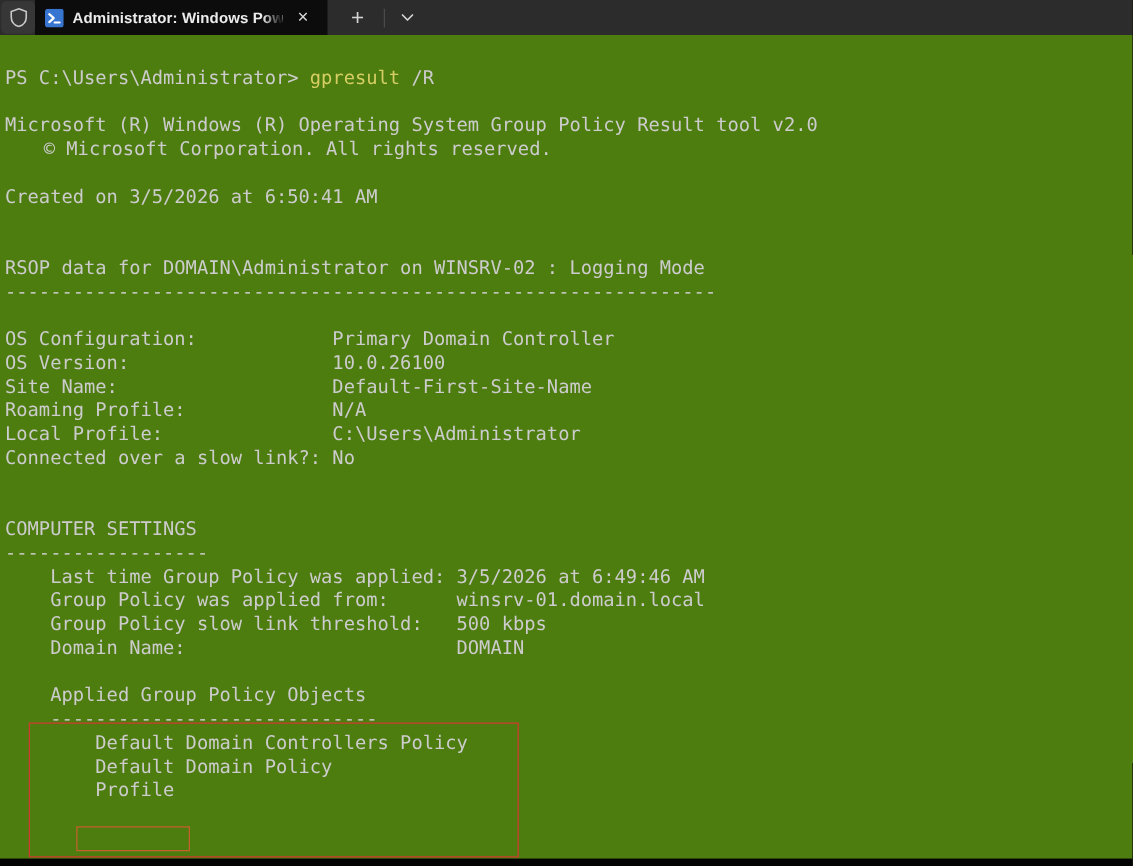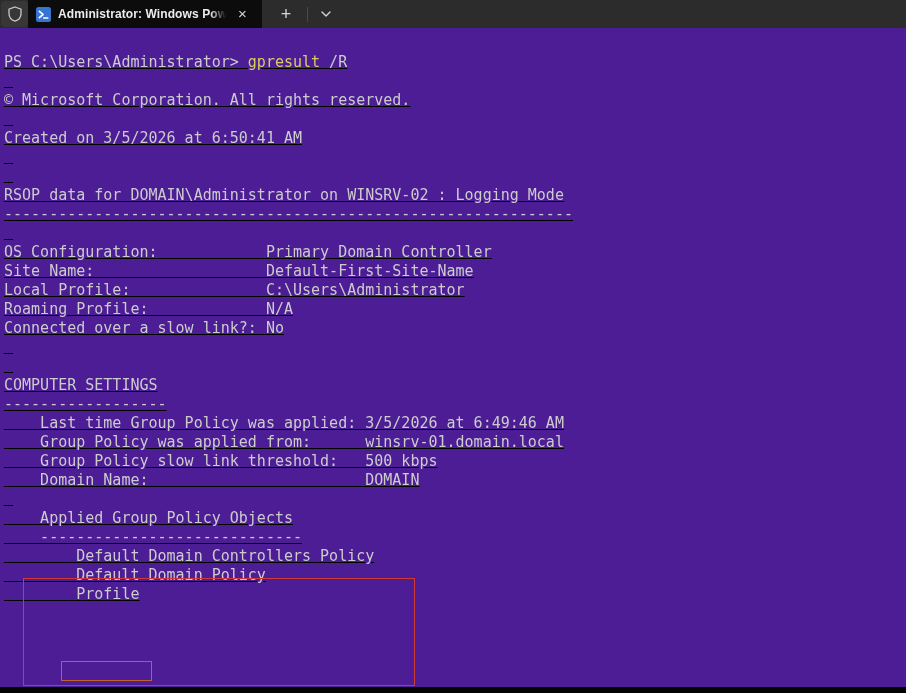--- a/index.html
+++ b/index.html
@@ -71,35 +71,37 @@
     <div class="tab-divider"></div>
 
     <div class="dropdown-btn">
       <svg width="10" height="6" viewBox="0 0 10 6">
         <path d="M1 1 L5 5 L9 1" fill="none" stroke="#d4d4d4" stroke-width="1.4" stroke-linecap="round" stroke-linejoin="round"></path>
       </svg>
     </div>
 
   </div>
 
-  <div class="terminal" style="background: #4c1d95; text-decoration: underline;">
+  <div class="terminal" style="background: #4d7c0f;">
       <div class="term-line"><span style="color: rgb(204, 204, 204);">PS C:\Users\Administrator&gt; </span><span style="color: rgb(214, 206, 100);">gpresult</span><span style="color: rgb(204, 204, 204);"> /R</span></div>
       <div class="term-line">&nbsp;</div>
-      <div class="term-line"><span style="color: rgb(204, 204, 204);">© Microsoft Corporation. All rights reserved.</span></div>
+      <div class="term-line"><span style="color: rgb(204, 204, 204);">Microsoft (R) Windows (R) Operating System Group Policy Result tool v2.0</span></div>
+      <div class="term-line"><span style="color: rgb(204, 204, 204); margin-left: 31px;">© Microsoft Corporation. All rights reserved.</span></div>
       <div class="term-line">&nbsp;</div>
       <div class="term-line"><span style="color: rgb(204, 204, 204);">Created on 3/5/2026 at 6:50:41 AM</span></div>
       <div class="term-line">&nbsp;</div>
       <div class="term-line">&nbsp;</div>
       <div class="term-line"><span style="color: rgb(204, 204, 204);">RSOP data for DOMAIN\Administrator on WINSRV-02 : Logging Mode</span></div>
       <div class="term-line"><span style="color: rgb(204, 204, 204);">---------------------------------------------------------------</span></div>
       <div class="term-line">&nbsp;</div>
       <div class="term-line"><span style="color: rgb(204, 204, 204);">OS Configuration:            Primary Domain Controller</span></div>
+      <div class="term-line"><span style="color: rgb(204, 204, 204);">OS Version:                  10.0.26100</span></div>
       <div class="term-line"><span style="color: rgb(204, 204, 204);">Site Name:                   Default-First-Site-Name</span></div>
+      <div class="term-line"><span style="color: rgb(204, 204, 204);">Roaming Profile:             N/A</span></div>
       <div class="term-line"><span style="color: rgb(204, 204, 204);">Local Profile:               C:\Users\Administrator</span></div>
-      <div class="term-line"><span style="color: rgb(204, 204, 204);">Roaming Profile:             N/A</span></div>
       <div class="term-line"><span style="color: rgb(204, 204, 204);">Connected over a slow link?: No</span></div>
       <div class="term-line">&nbsp;</div>
       <div class="term-line">&nbsp;</div>
       <div class="term-line"><span style="color: rgb(204, 204, 204);">COMPUTER SETTINGS</span></div>
       <div class="term-line"><span style="color: rgb(204, 204, 204);">------------------</span></div>
       <div class="term-line"><span style="color: rgb(204, 204, 204);">    Last time Group Policy was applied: 3/5/2026 at 6:49:46 AM</span></div>
       <div class="term-line"><span style="color: rgb(204, 204, 204);">    Group Policy was applied from:      winsrv-01.domain.local</span></div>
       <div class="term-line"><span style="color: rgb(204, 204, 204);">    Group Policy slow link threshold:   500 kbps</span></div>
       <div class="term-line"><span style="color: rgb(204, 204, 204);">    Domain Name:                        DOMAIN</span></div>
       <div class="term-line">&nbsp;</div>

